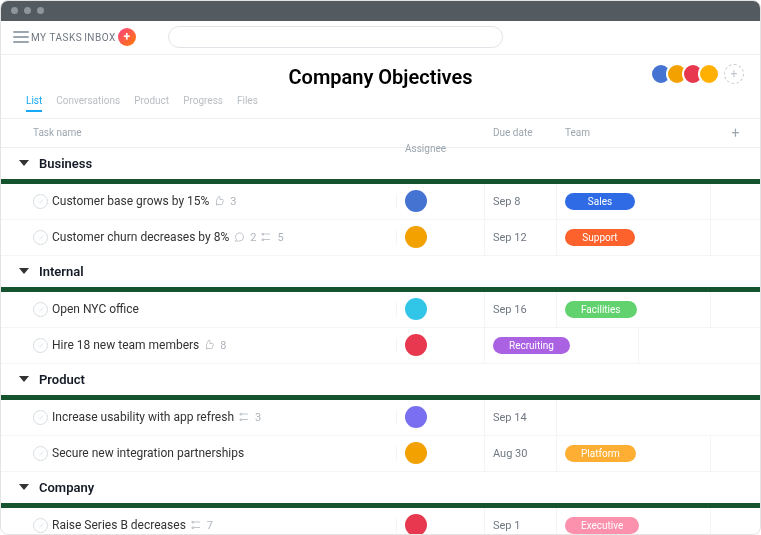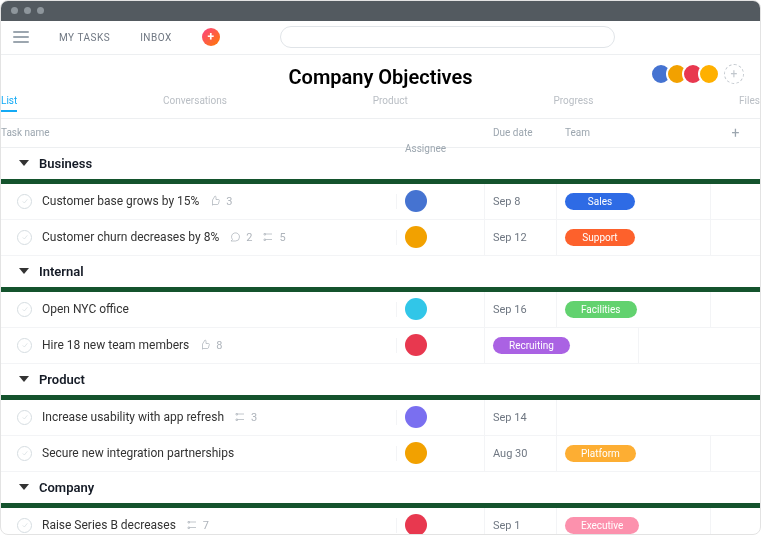--- a/index.html
+++ b/index.html
@@ -1,49 +1,49 @@
 <!DOCTYPE html>
 <html><head>
 <meta charset="utf-8">
 <style>
   * { box-sizing: border-box; margin: 0; padding: 0; }
   html, body { width: 761px; height: 535px; font-family: -apple-system, BlinkMacSystemFont, "Segoe UI", Roboto, Helvetica, Arial, sans-serif; background: #fff; color: #151b26; overflow: hidden; }
   .window { width: 761px; height: 535px; border: 1px solid #e3e3e3; border-radius: 8px; overflow: hidden; display: flex; flex-direction: column; background:#fff;}
   .titlebar { height: 20px; background: #535a60; display: flex; align-items: center; padding: 0 10px; gap: 6px; }
   .dot { width: 7px; height: 7px; border-radius: 50%; background: #8e969c; }
-  .topbar { height: 34px; display:flex; align-items:center; padding:16px 12px; gap:30px; border-bottom:1px solid #edeff1;}
+  .topbar { height: 34px; display:flex; align-items:center; padding:16px 12px; gap:2px; border-bottom:1px solid #edeff1;}
   .hamburger { width:16px; height:12px; display:flex; flex-direction:column; justify-content:space-between; cursor:pointer;}
   .hamburger span{height:2px;background:#9ca6af;border-radius:1px;}
   .navlink { font-size:10px; letter-spacing:0.5px; color:#6f7782; cursor:pointer;}
   .addbtn { width:18px;height:18px;border-radius:50%; background:linear-gradient(135deg,#fc4187,#ff7b00); color:#fff; display:flex;align-items:center;justify-content:center; font-size:12px; font-weight:bold; cursor:pointer;}
   .searchwrap { flex:0 0 335px; margin-left:30px;}
   .search { width:100%; height:22px; border:1px solid #e0e4e8; border-radius:12px; padding:0 10px 0 26px; font-size:11px; color:#6f7782; background:#fff; position:relative;}
   .searchbox{position:relative;}
   .searchicon{position:absolute;left:9px;top:50%;transform:translateY(-50%);font-size:11px;color:#c1c7cd;pointer-events:none;}
   .header { padding:10px 0 0; position:relative;}
   .title { text-align:center; font-size:20px; font-weight:600; color:#000000; }
   .avatars { position:absolute; right:16px; top:8px; display:flex; align-items:center;}
   .av { width:22px;height:22px;border-radius:50%; border:2px solid #fff; margin-left:-6px; display:flex;align-items:center;justify-content:center;font-size:10px;color:#fff;}
   .addcirc{width:20px;height:20px;border-radius:50%;border:1px dashed #c1c7cd;margin-left:4px;display:flex;align-items:center;justify-content:center;color:#c1c7cd;font-size:12px;cursor:pointer;}
-  .tabs { display:flex; justify-content:space-between; gap:14px; margin-top:6px; padding-bottom:6px;}
+  .tabs { display:flex; justify-content:flex-start; gap:14px; margin-top:6px; padding-bottom:6px;margin-left:25px;}
   .tab { font-size:10px; color:#b9bec4; cursor:pointer; padding-bottom:4px;}
   .tab.active{ color:#14aaf5; border-bottom:2px solid #14aaf5;}
   .colhead { display:flex; border-top:1px solid #edeff1; border-bottom:1px solid #edeff1; height:30px; align-items:center; font-size:10px; color:#9ca6af;}
-  .c-name{flex:0 0 396px; padding-left:0;}
+  .c-name{flex:0 0 396px; padding-left:32px;}
   .c-assn{flex:0 0 88px; padding-left:8px;margin-top:32px;}
   .c-due{flex:0 0 72px; padding-left:8px;}
   .c-team{flex:0 0 154px; padding-left:8px;}
   .c-add{flex:1; display:flex; justify-content:center;}
   .plus{font-size:14px;color:#9ca6af;cursor:pointer;}
   .list{overflow:auto;}
   .section{display:flex;align-items:center;height:36px;padding-left:18px;gap:10px;border-bottom:5px solid #14532d;}
   .caret{width:0;height:0;border-left:5px solid transparent;border-right:5px solid transparent;border-top:6px solid #333;cursor:pointer;}
   .sectname{font-size:13px;font-weight:600;}
   .row{display:flex;align-items:center;height:36px;border-bottom:1px solid #f3f4f6;}
-  .cell-name{flex:0 0 396px;display:flex;align-items:center;padding-left:16px;gap:10px;font-size:12px;color:#333; border-right:1px solid #f3f4f6;}
+  .cell-name{flex:0 0 396px;display:flex;align-items:center;padding-left:32px;gap:4px;font-size:12px;color:#333; border-right:1px solid #f3f4f6;}
   .check{width:15px;height:15px;border:1.5px solid #d5dce0;border-radius:50%;display:flex;align-items:center;justify-content:center;cursor:pointer;flex-shrink:0;}
   .check svg{width:8px;height:8px;stroke:#d5dce0;stroke-width:2;fill:none;}
   .meta{display:flex;align-items:center;gap:5px;color:#aeb4bb;font-size:11px;}
   .meta svg{width:12px;height:12px;stroke:#aeb4bb;fill:none;stroke-width:1.5;}
   .cell-assn{flex:0 0 88px;padding-left:8px;border-right:1px solid #f3f4f6;height:100%;display:flex;align-items:center;}
   .assn{width:22px;height:22px;border-radius:50%;}
   .cell-due{flex:0 0 72px;padding-left:8px;font-size:11px;color:#6f7782;border-right:1px solid #f3f4f6;height:100%;display:flex;align-items:center;}
   .cell-team{flex:0 0 154px;padding-left:8px;border-right:1px solid #f3f4f6;height:100%;display:flex;align-items:center;}
   .tag{font-size:10px;color:#fff;padding:3px 16px;border-radius:10px;display:inline-block;min-width:70px;text-align:center;}
   .cell-end{flex:1;}

